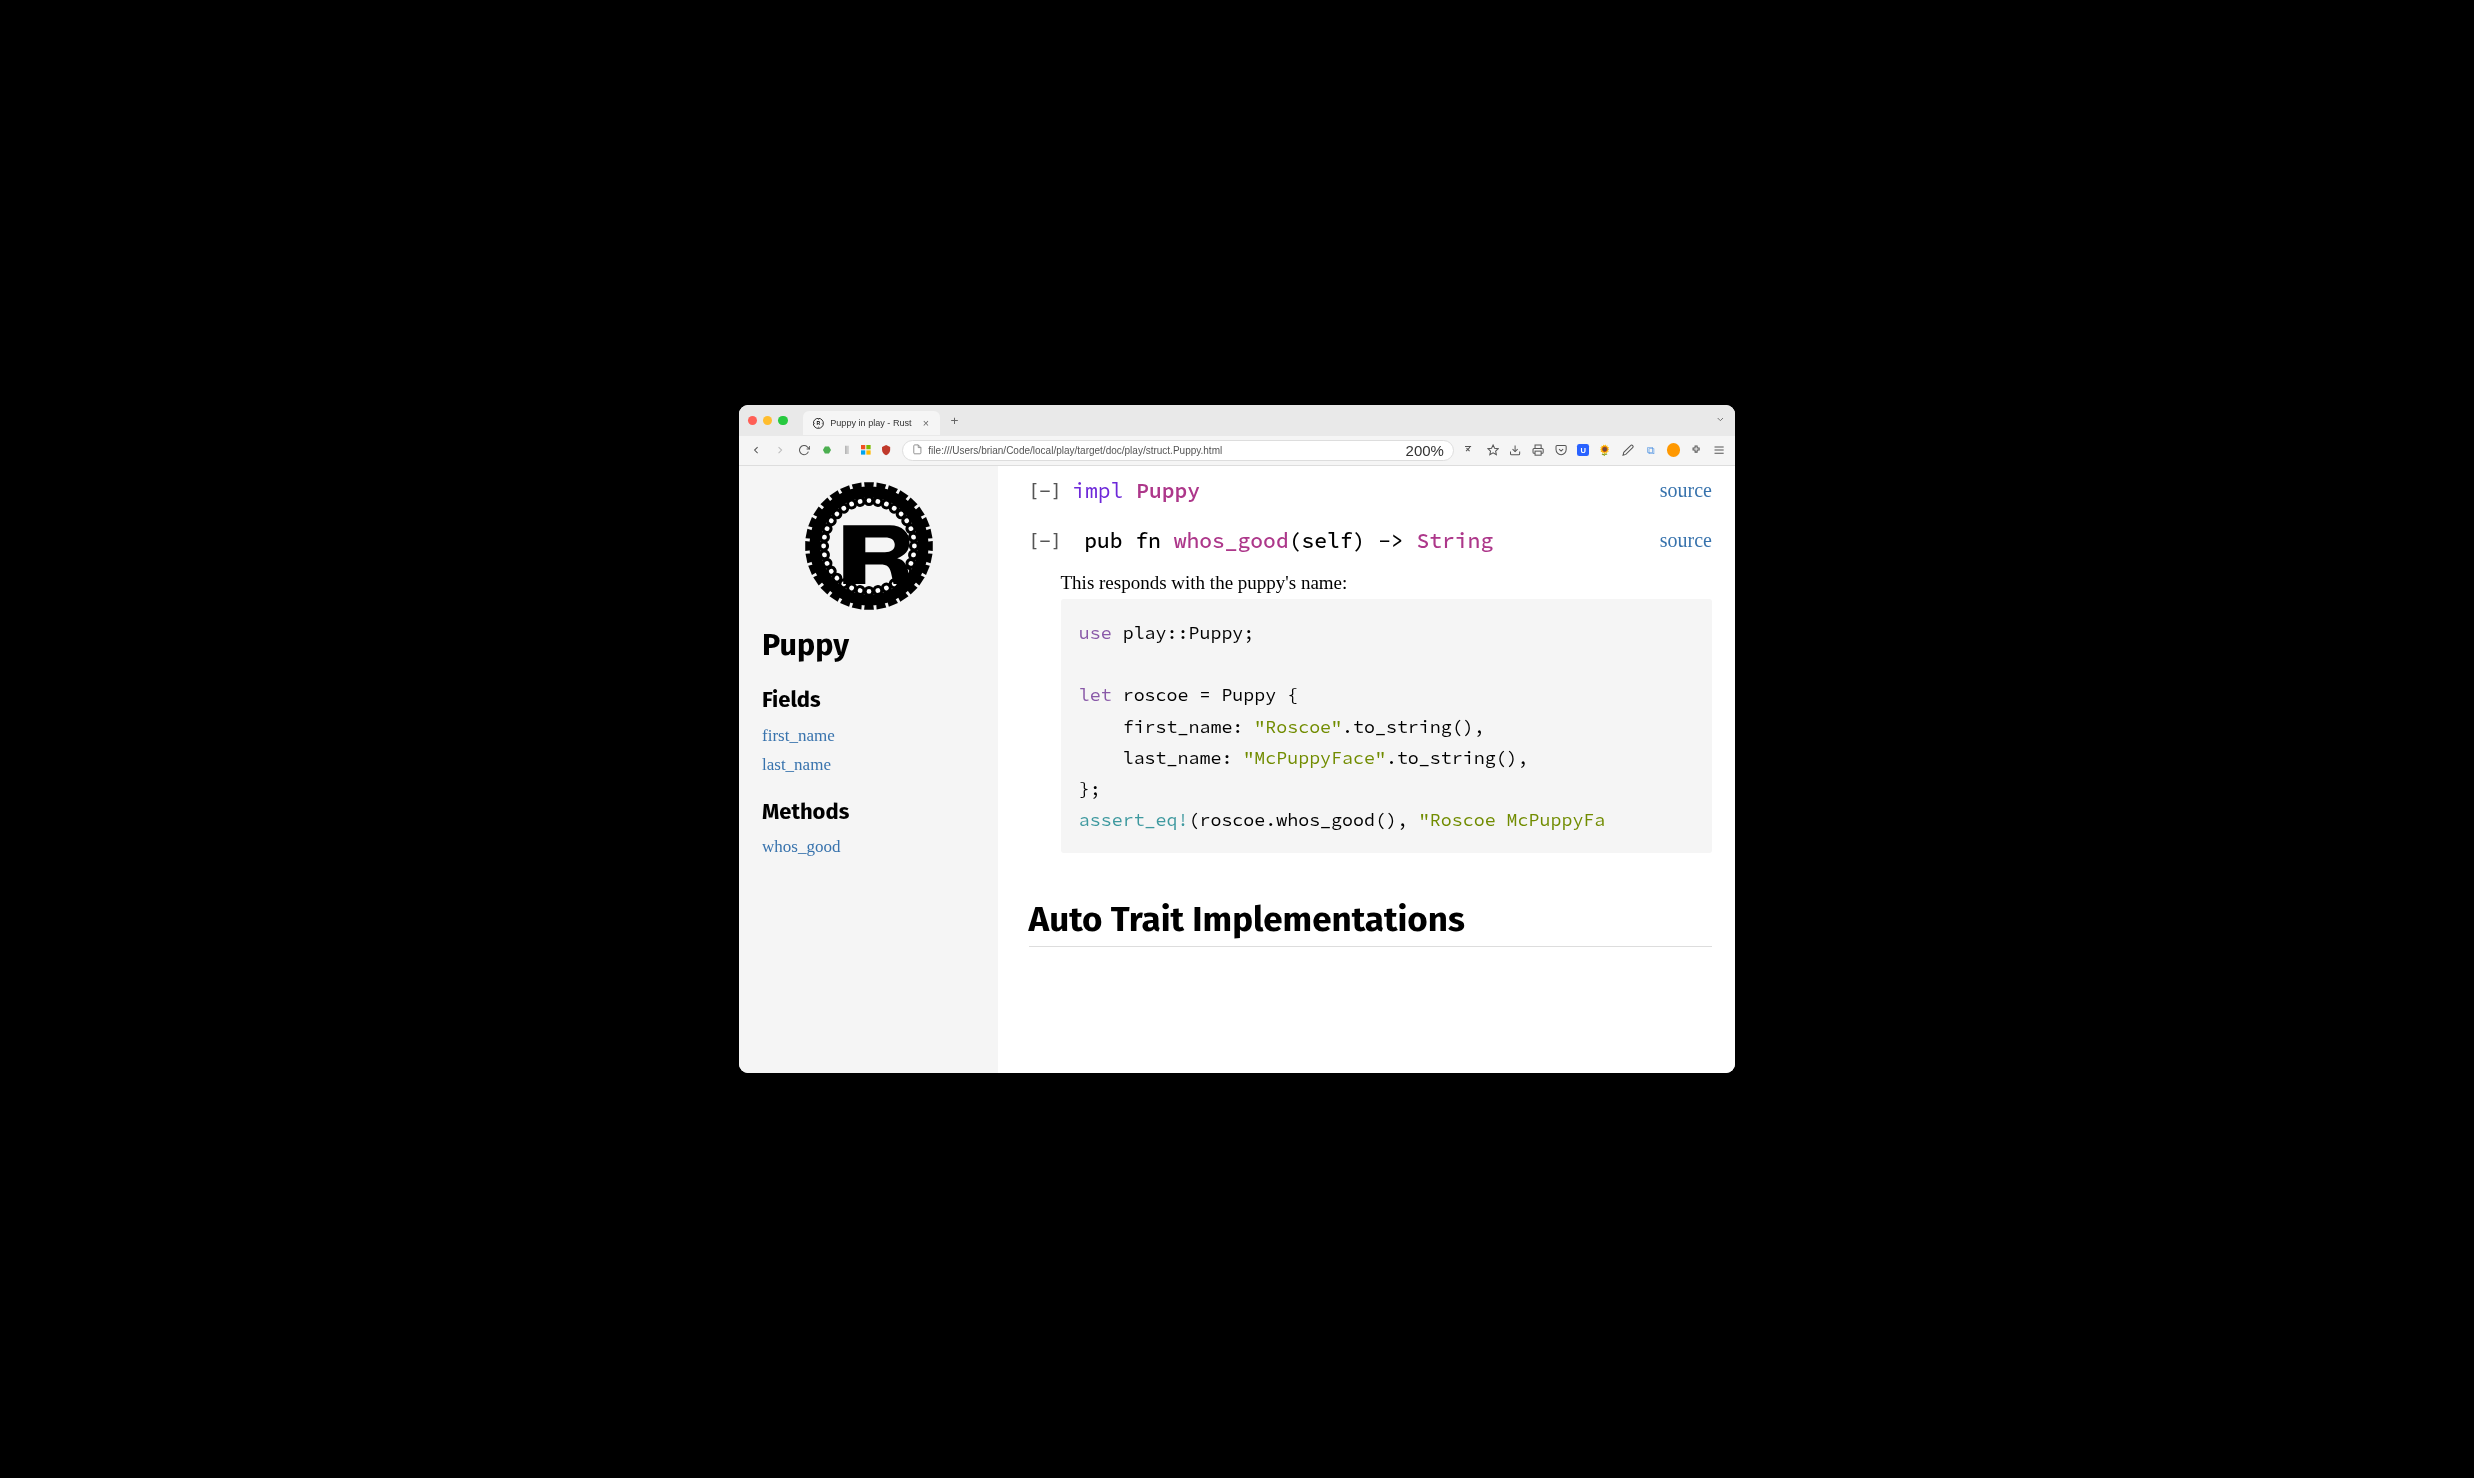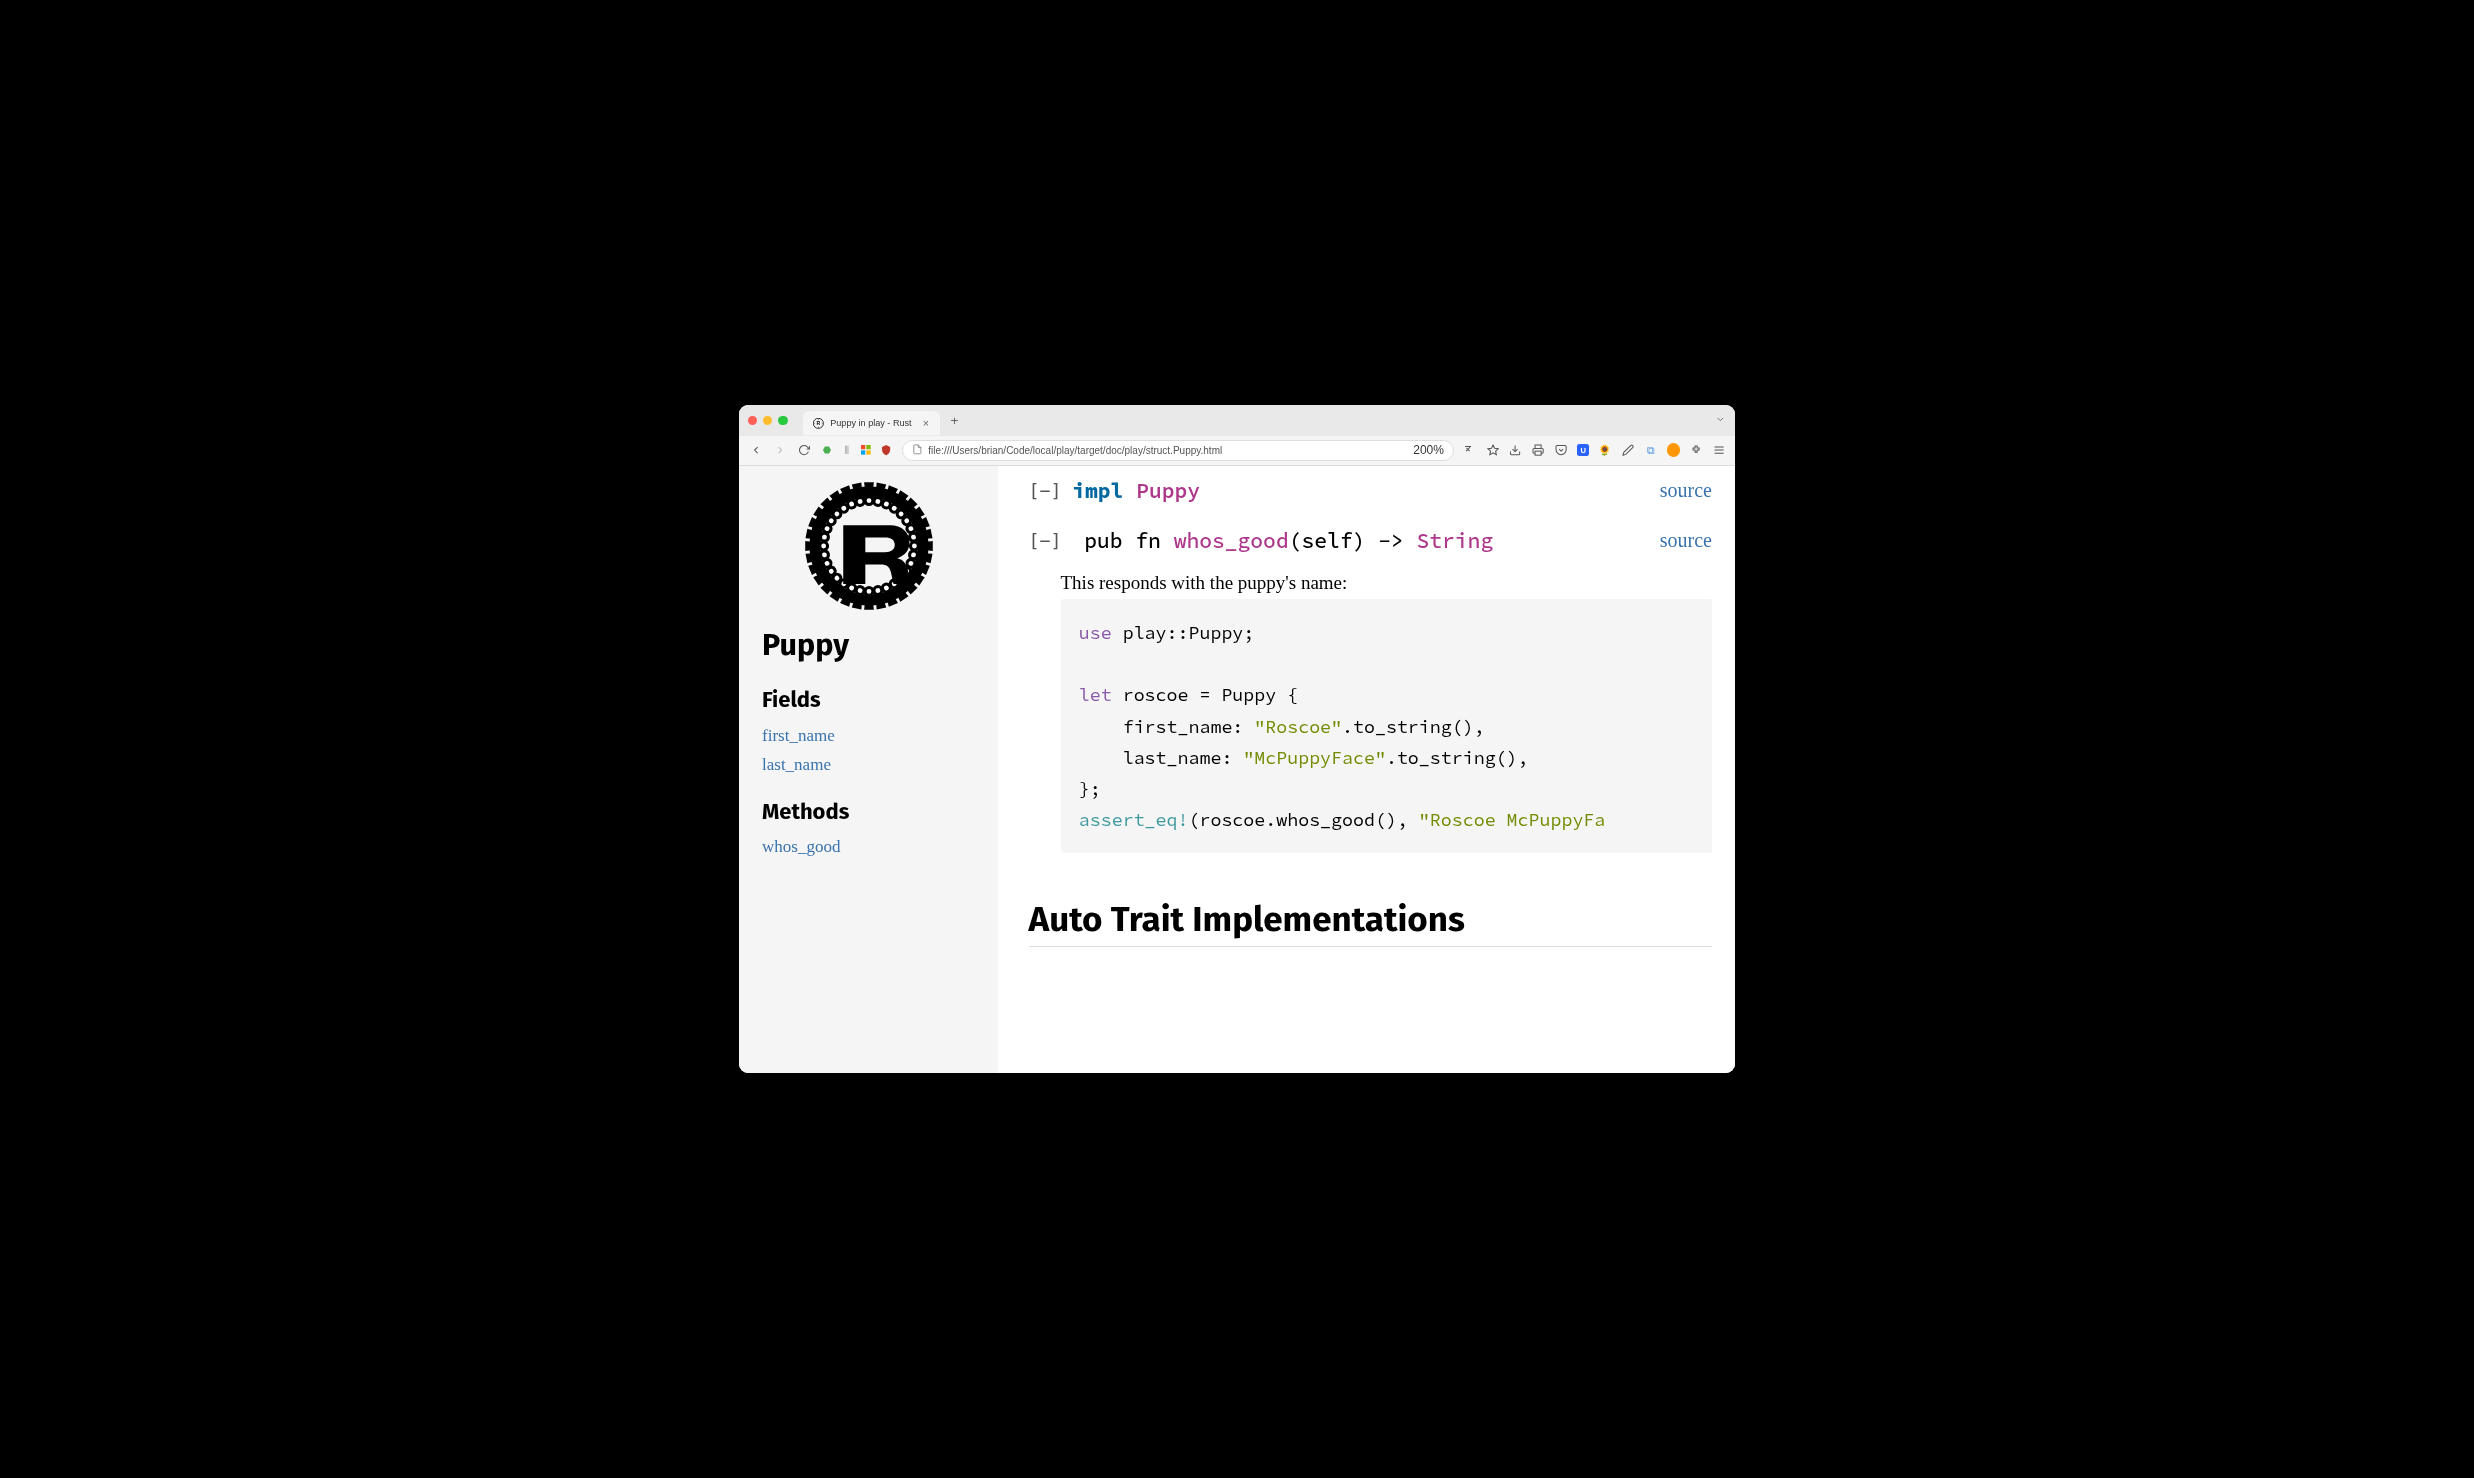--- a/index.html
+++ b/index.html
@@ -132,21 +132,21 @@
       font-size: 10px;
       color: #555;
       border: 0.8px solid #ddd;
     }
     .url-text {
       flex: 1;
       white-space: nowrap;
       overflow: hidden;
     }
     .zoom-text {
-      font-size: 12px;
+      font-size: 15px;
       color: #333;
       text-align: right;
     }
     .right-icons {
       display: flex;
       gap: 9.1px;
       align-items: center;
     }
     .right-icon {
       width: 13.7px;
@@ -221,21 +221,21 @@
     }
     .code-line {
       font-family: "Source Code Pro", Menlo, monospace;
       font-size: 21.3px;
       font-weight: 600;
     }
     .fn-line .code-line {
       font-weight: 500;
       margin-left: 12px;
     }
-    .kw { color: #0369a1; font-weight: 700; text-align: center; }
+    .kw { color: #6d28d9; font-weight: 400; text-align: center; }
     .type-name { color: #ad378a; }
     .fn-name { color: #ad378a; }
     .source-link {
       position: absolute;
       right: 0;
       color: #3873ad;
       font-size: 20px;
       text-decoration: none;
       font-family: "Source Serif Pro", Georgia, serif;
       font-weight: 400;

